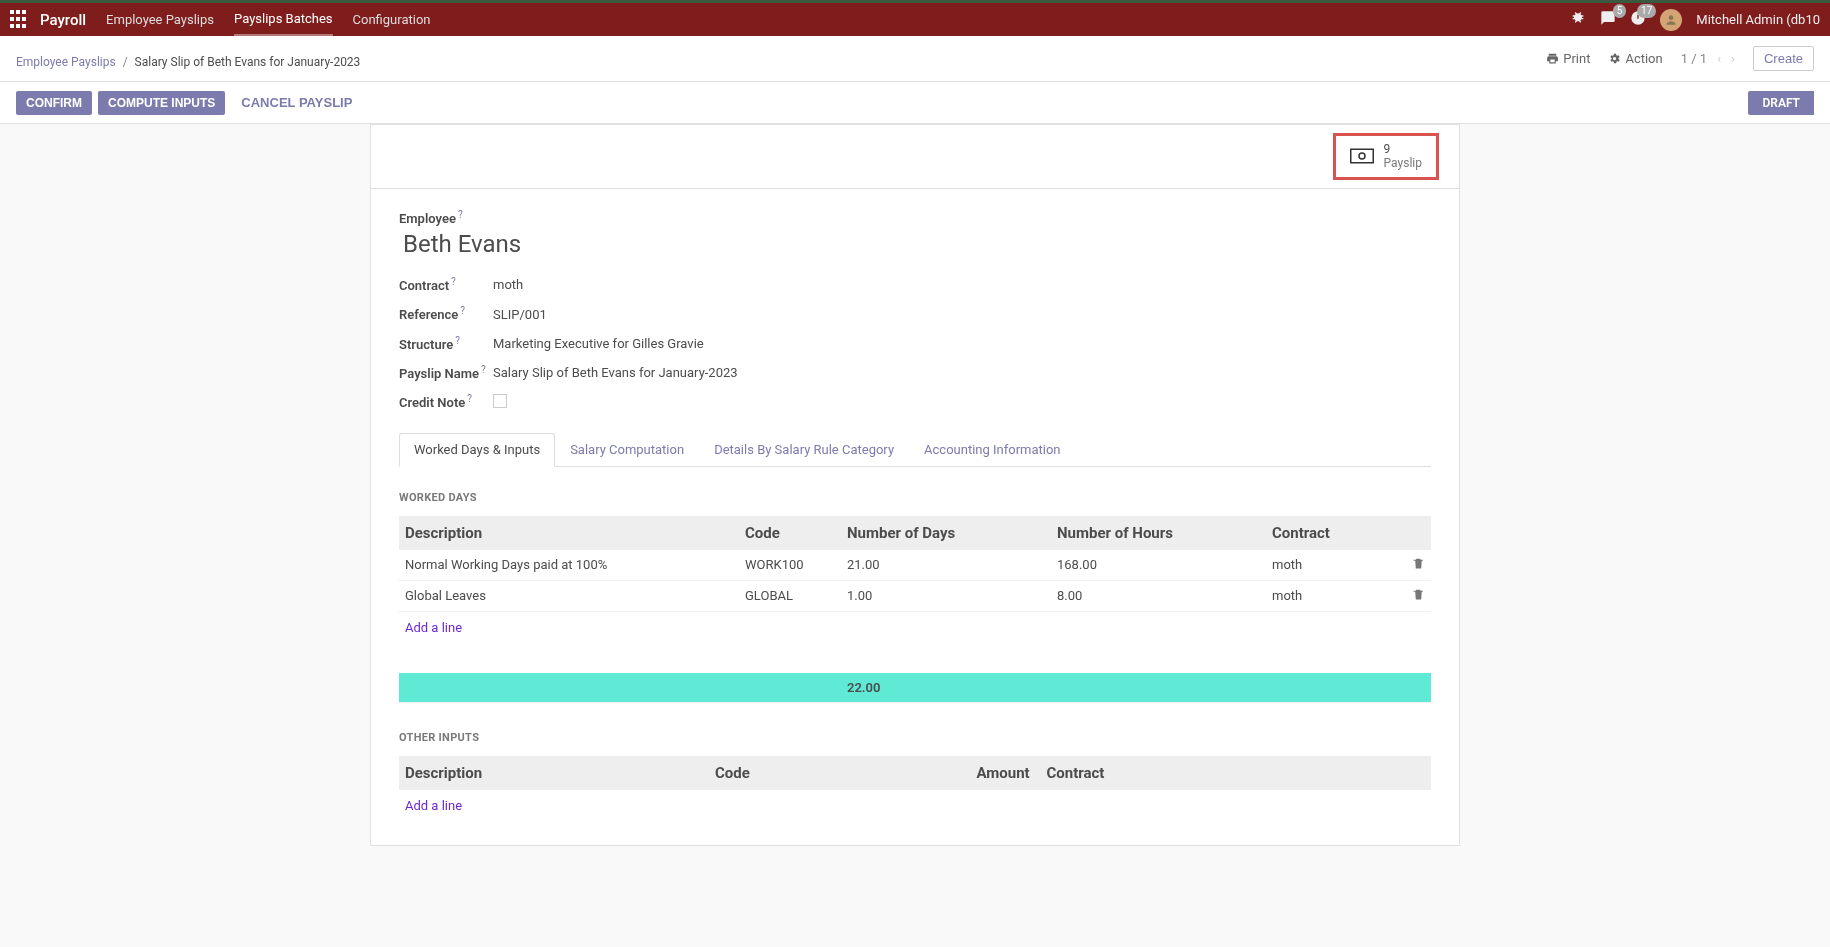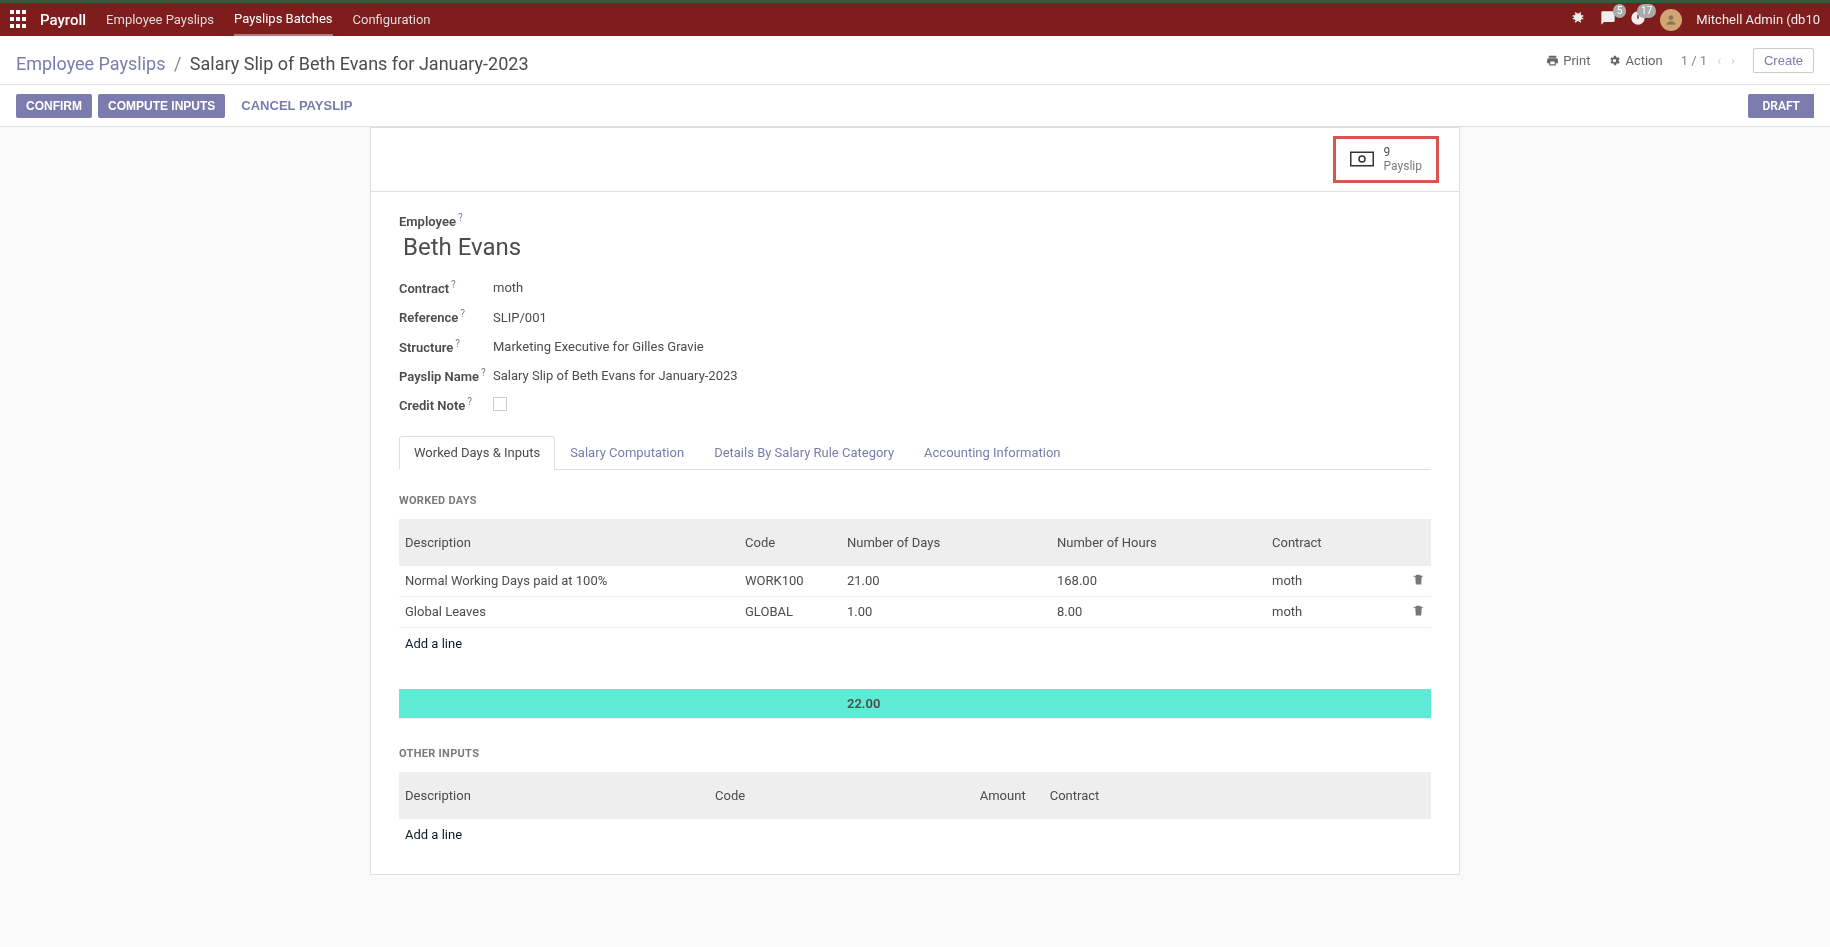--- a/index.html
+++ b/index.html
@@ -14,21 +14,21 @@
 .nav-item.active { color: #fff; border-bottom: 2px solid rgba(255,255,255,0.4); }
 .top-nav-right { margin-left: auto; display: flex; align-items: center; gap: 14px; }
 .icon-btn { position: relative; cursor: pointer; color: #fff; }
 .icon-btn svg { width: 16px; height: 16px; fill: #eee; }
 .badge { position: absolute; top: -6px; right: -10px; background: #aaa; color: #fff; border-radius: 8px; font-size: 10px; padding: 0 4px; line-height: 14px; }
 .avatar { width: 22px; height: 22px; border-radius: 50%; background: #d4a574; display: inline-flex; align-items: center; justify-content: center; font-size: 10px; }
 .user-name-top { color: #eee; font-size: 13px; }
 
 
 .control-bar { background: #fff; border-bottom: 1px solid #e0e0e0; padding: 10px 16px; display: flex; align-items: center; }
-.breadcrumb { font-size: 18px; color: #7c7bad; margin-top: 7px; }
+.breadcrumb { font-size: 12px; color: #7c7bad; margin-top: 7px; }
 .breadcrumb .sep { color: #888; margin: 0 4px; }
 .breadcrumb .current { color: #4c4c4c; }
 .control-right { margin-left: auto; display: flex; align-items: center; gap: 18px; font-size: 13px; color: #666; }
 .ctrl-link { cursor: pointer; display: flex; align-items: center; gap: 4px; }
 .ctrl-link svg { width: 13px; height: 13px; fill: #666; }
 .pager { display: flex; align-items: center; gap: 10px; color: #888; }
 .pager .chev { color: #ccc; cursor: pointer; }
 .btn-outline { border: 1px solid #ccc; background: #fff; padding: 4px 10px; cursor: pointer; color: #7c7bad; font-size: 13px; border-radius: 2px; }
 
 
@@ -62,27 +62,27 @@
 .tabs { display: flex; border-bottom: 1px solid #ddd; margin: 0 28px 0; }
 .tab { padding: 8px 14px; color: #7c7bad; cursor: pointer; font-size: 13px; border: 1px solid transparent; }
 .tab.active { color: #4c4c4c; border: 1px solid #ddd; border-bottom: 1px solid #fff; background: #fff; margin-bottom: -1px; border-radius: 3px 3px 0 0; }
 
 .tab-content { padding: 24px 28px; }
 .section-title { font-size: 11px; font-weight: 700; color: #7a7a7a; letter-spacing: 0.3px; margin-bottom: 12px; }
 
 
 table.data-table { width: 100%; border-collapse: collapse; }
 table.data-table thead { background: #eee; }
-table.data-table th { text-align: left; padding: 16px 6px; font-weight: 400; color: #4c4c4c; font-size: 13px; }
+table.data-table th { text-align: left; padding: 8px 6px; font-weight: 700; color: #4c4c4c; font-size: 15px; }
 table.data-table th.num, table.data-table td.num { text-align: left; }
 table.data-table td { padding: 7px 6px; border-bottom: 1px solid #eee; color: #4c4c4c; font-size: 13px; }
 table.data-table td.trash { text-align: right; }
 .trash-icon { cursor: pointer; }
 .trash-icon svg { width: 13px; height: 13px; fill: #777; }
-.add-line { color: #0f172a; cursor: pointer; padding: 8px 6px; font-size: 13px; display: block; }
+.add-line { color: #6d28d9; cursor: pointer; padding: 8px 6px; font-size: 13px; display: block; }
 .totals-row { background: #5eead4; }
 .totals-row td { font-weight: 600; padding: 10px 6px; border: none; }
 table.data-table th:first-child, table.data-table td:first-child { padding-left: 6px; }
 .worked-table th:nth-child(1) { width: 340px; }
 .worked-table th:nth-child(3) { width: 210px; }
 .worked-table th:nth-child(4) { width: 215px; }
 .worked-table th:nth-child(5) { width: 135px; }
 .worked-table th:nth-child(6) { width: 30px; }
 .inputs-table th:nth-child(1) { width: 310px; }
 .inputs-table th:nth-child(3) { width: 70px; }

